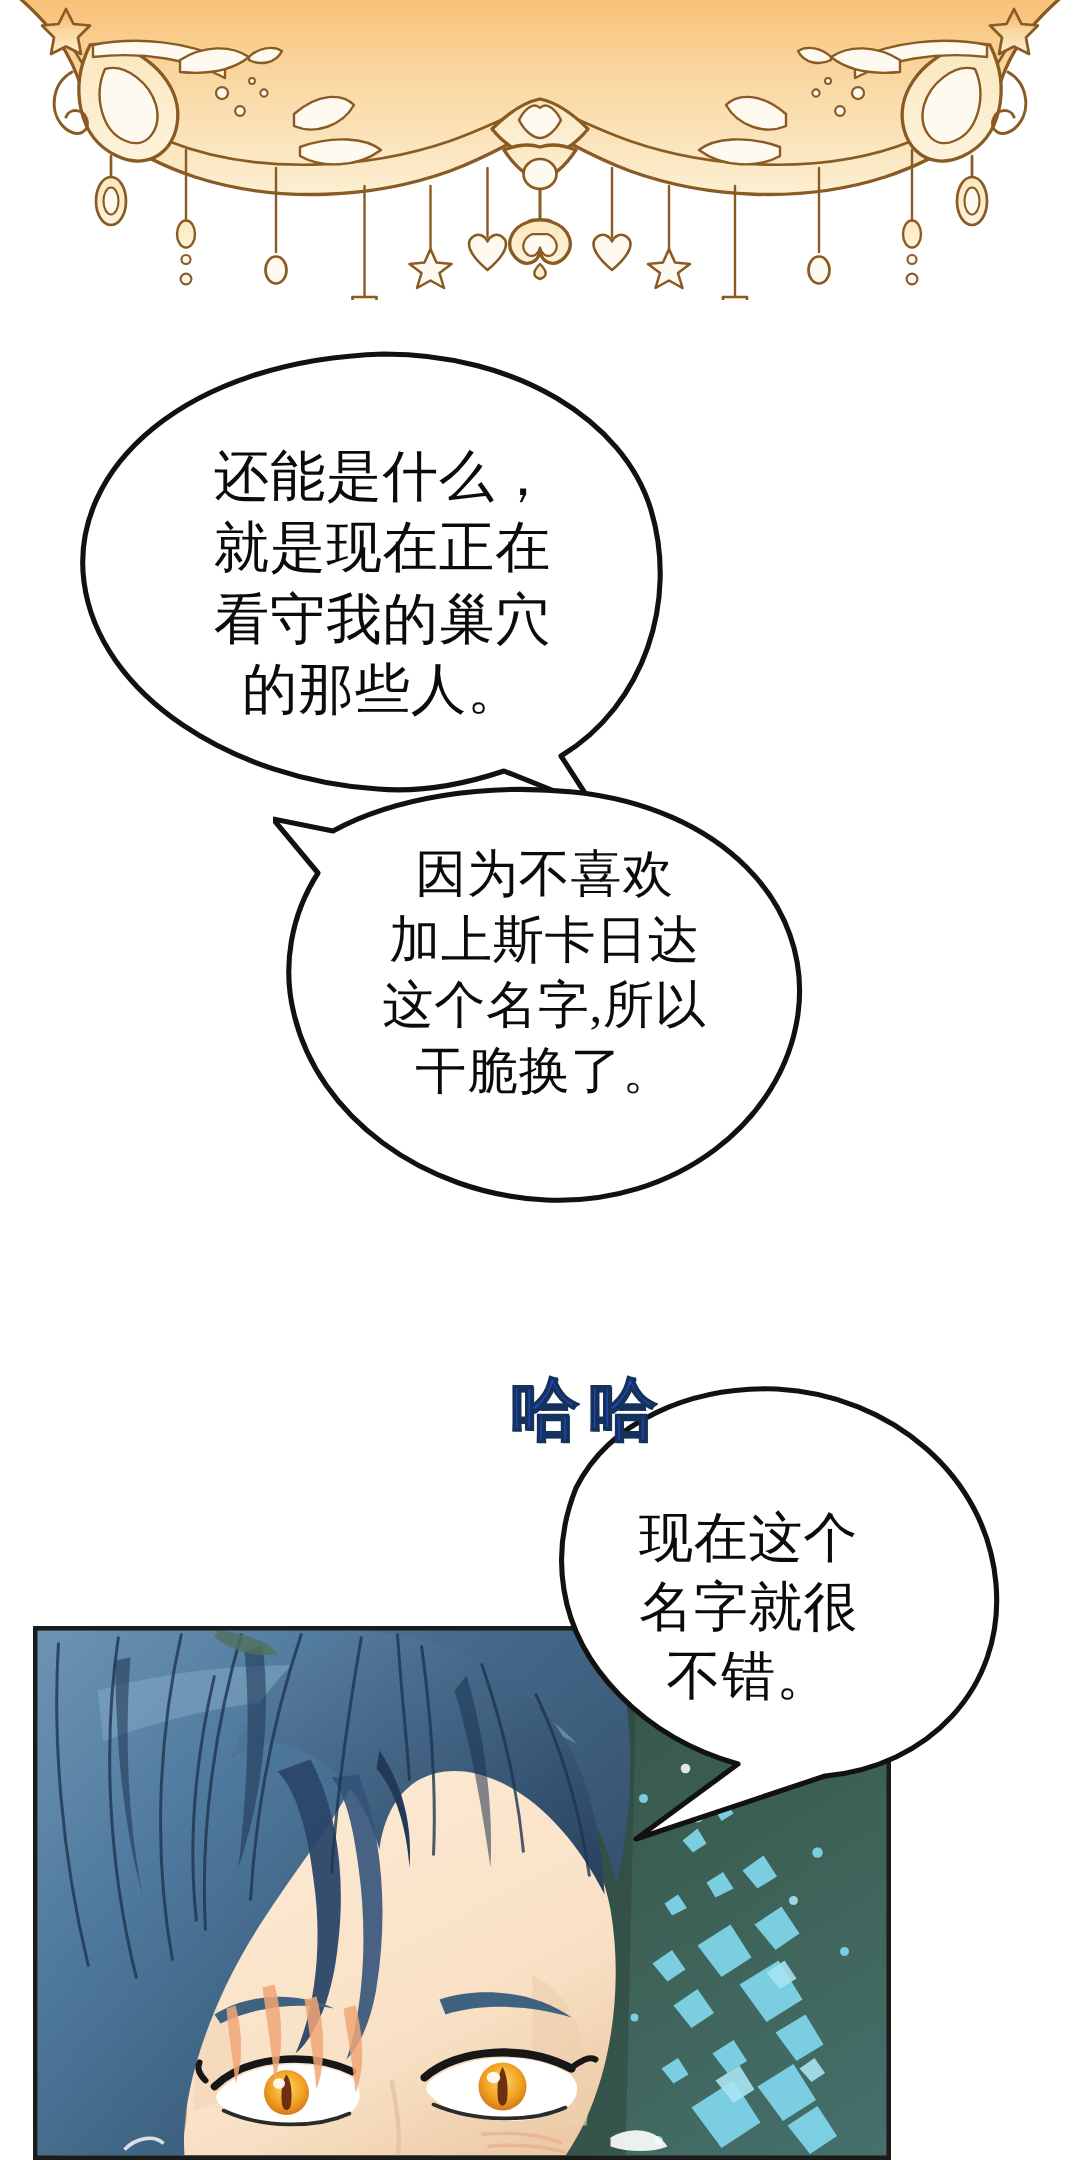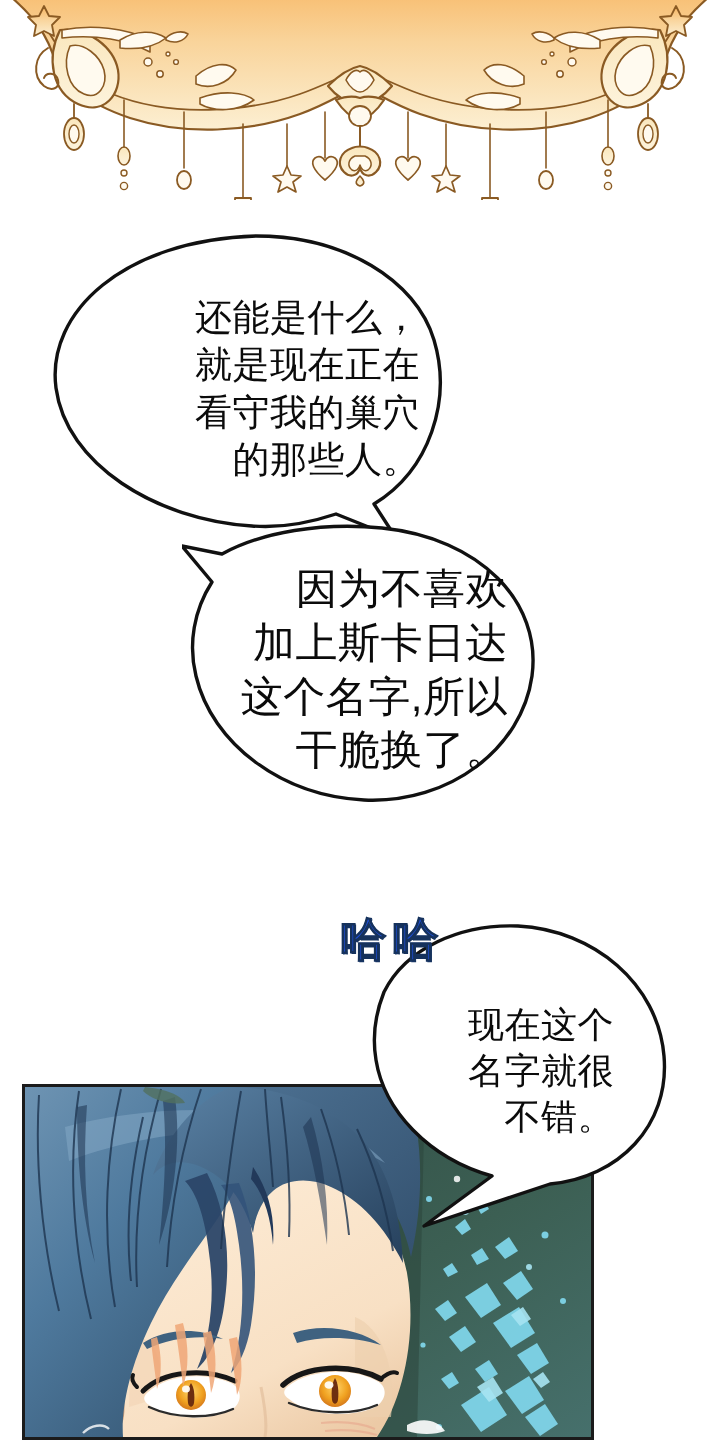--- a/index.html
+++ b/index.html
@@ -32,21 +32,21 @@
   .bubble {
     position: absolute;
   }
   .bubble .bubble-shape {
     position: absolute;
     left: 0;
     top: 0;
   }
   .bubble-text {
     position: absolute;
-    text-align: right;
+    text-align: center;
     color: #0b0b0b;
     font-weight: 500;
     letter-spacing: 0.5px;
     line-height: 1.28;
     white-space: pre-line;
     user-select: none;
   }
 
   #bubble-one {
     left: 44px;
@@ -64,21 +64,22 @@
   #bubble-two {
     left: 182px;
     top: 518px;
     width: 360px;
     height: 290px;
   }
   #bubble-two .bubble-text {
     left: 36px;
     top: 44px;
     width: 290px;
-    font-size: 42px;
+    font-size: 34px;
+    font-family: Liberation Serif, serif;
   }
 
   #bubble-three {
     left: 336px;
     top: 920px;
     width: 340px;
     height: 310px;
   }
   #bubble-three .bubble-text {
     left: 48px;

